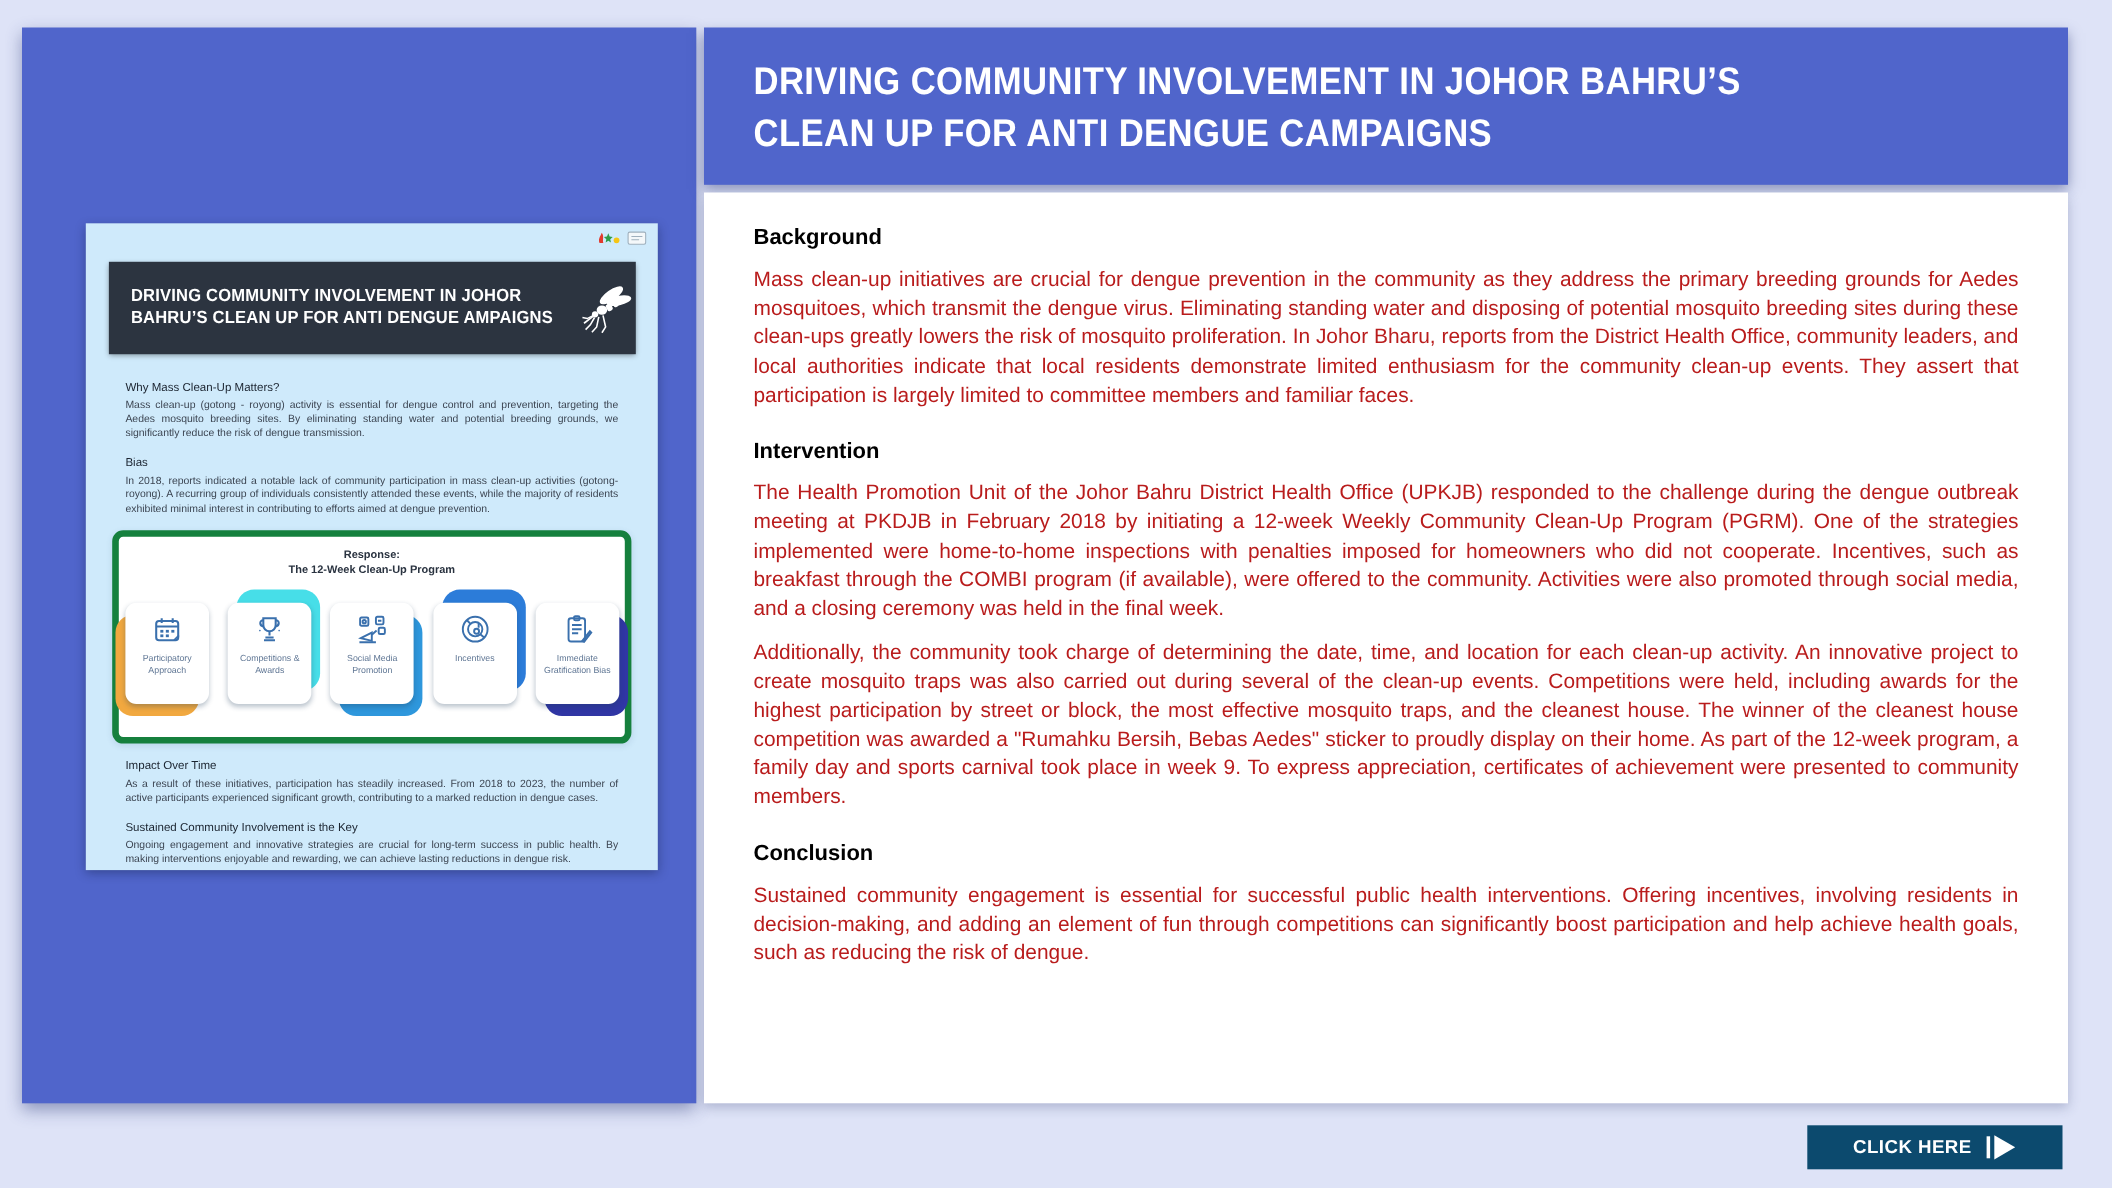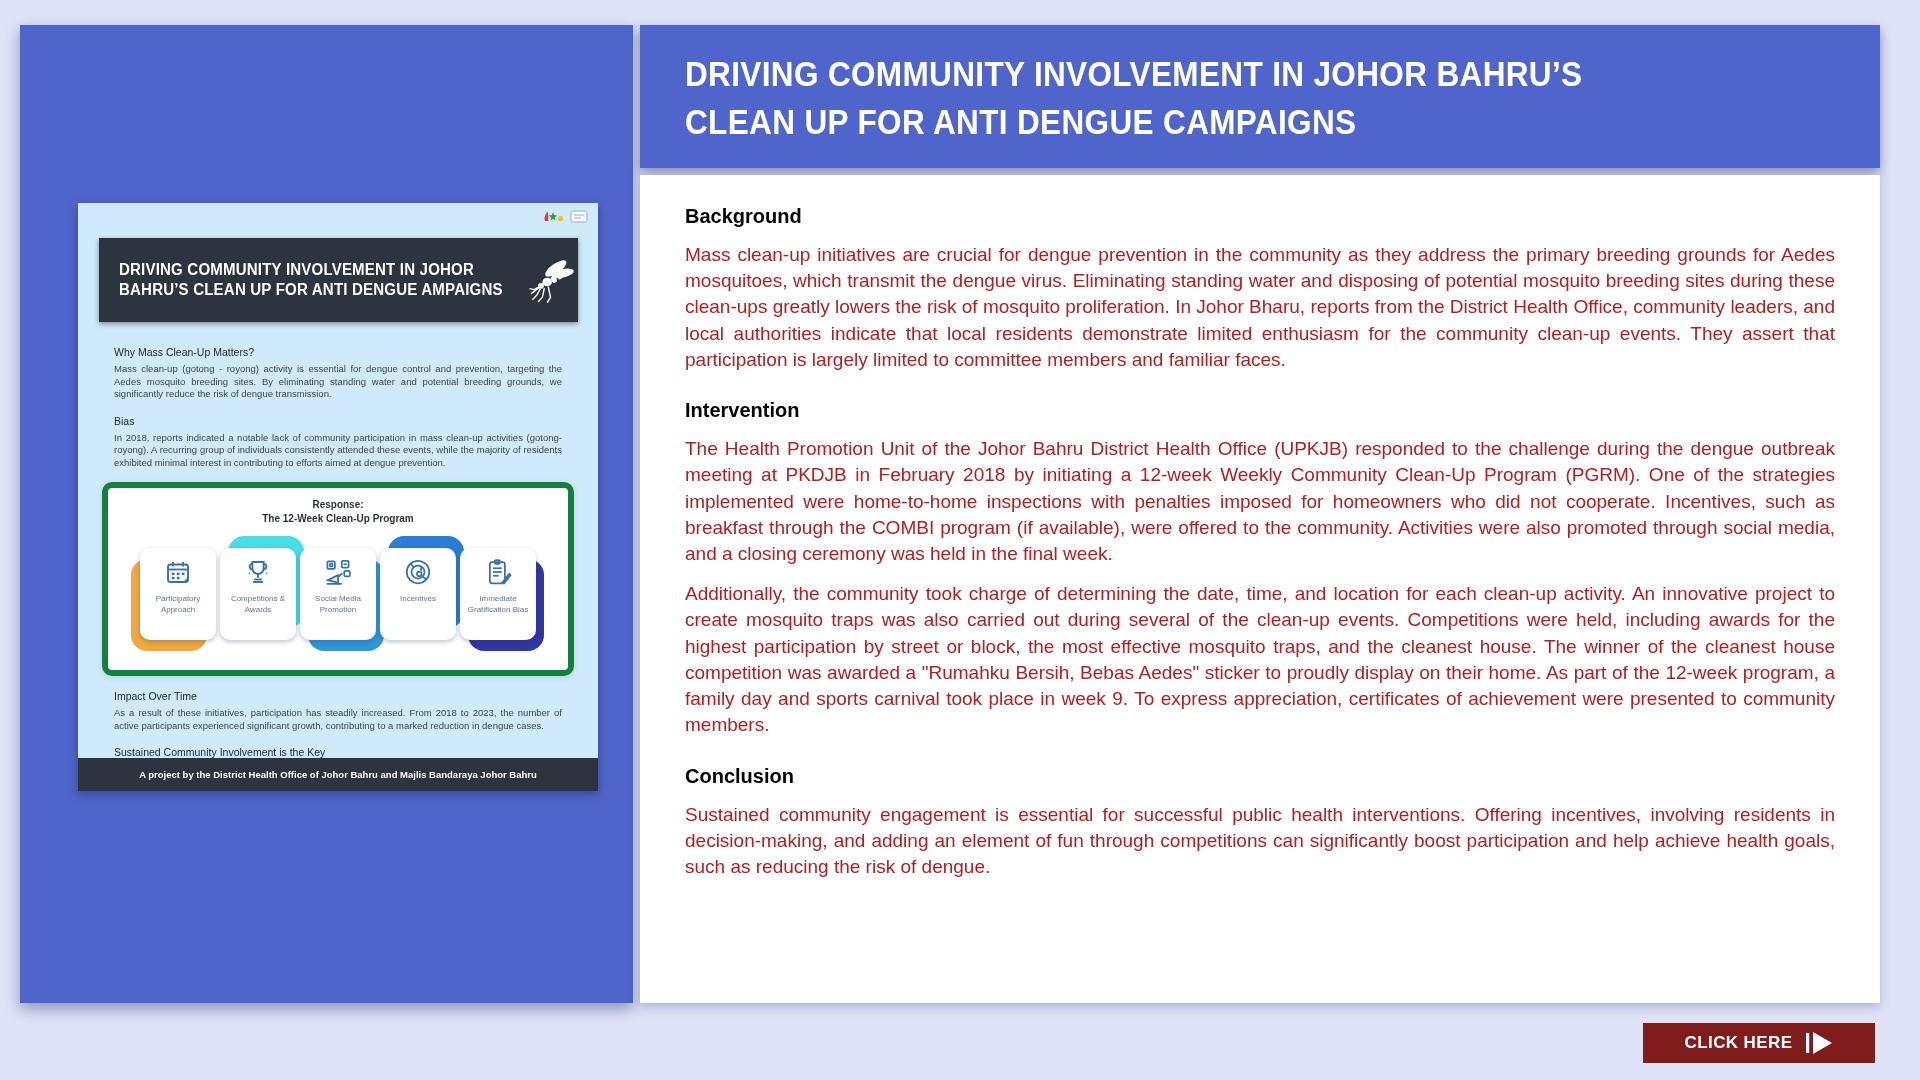--- a/index.html
+++ b/index.html
@@ -17,21 +17,21 @@
   .poster-title{color:#fff;font-weight:bold;font-size:16px;line-height:20px;
     letter-spacing:.2px;transform:scaleX(.94);transform-origin:left center;white-space:nowrap;}
   .poster-header .mosq{margin-left:auto;flex:0 0 auto;}
   .poster-body{padding:0 36px;}
   .p-h{font-size:10.5px;font-weight:normal;color:#1b2430;margin:24px 0 0;}
   .p-h.tight{margin-top:14px;}
   .p-t{font-size:9.5px;line-height:1.32;color:#3c4552;text-align:justify;margin:5px 0 0;}
   .response-card{margin:13px 24px 0;background:#ffffff;border:6px solid #15803d;border-radius:10px;
     padding:10px 6px 16px;box-shadow:0 2px 6px rgba(40,70,110,.12);}
   .resp-title{font-size:10px;font-weight:bold;color:#2a3340;text-align:center;line-height:1.4;}
-  .steps{margin-top:16px;display:flex;justify-content:center;gap:4px;height:112px;}
+  .steps{margin-top:16px;display:flex;justify-content:center;gap:18px;height:112px;}
   .step{position:relative;width:76px;height:104px;}
   .step-back{position:absolute;left:0;top:6px;width:76px;height:92px;border-radius:16px;}
   .step:nth-child(1) .step-back{transform:translate(-9px,11px);}
   .step:nth-child(2) .step-back,.step:nth-child(4) .step-back{transform:translate(8px,-12px);}
   .step:nth-child(3) .step-back,.step:nth-child(5) .step-back{transform:translate(8px,11px);}
   .step-card{position:absolute;left:0;top:6px;width:76px;height:92px;background:#fff;border-radius:10px;
     box-shadow:0 2px 5px rgba(30,60,90,.3);display:flex;flex-direction:column;align-items:center;padding-top:9px;box-sizing:border-box;}
   .step-label{margin-top:7px;font-size:8px;line-height:1.3;color:#5f7694;text-align:center;padding:0 4px;}
   .poster-footer{position:absolute;bottom:0;left:0;width:100%;height:33px;background:#2c3440;
     display:flex;align-items:center;justify-content:center;}
@@ -42,21 +42,21 @@
     box-shadow:0 5px 11px rgba(43,56,120,.5);padding:25px 30px 0 45px;box-sizing:border-box;}
   .main-title-line{color:#fff;font-weight:bold;font-size:35px;line-height:48px;letter-spacing:.4px;
     transform:scaleX(.9);transform-origin:left center;white-space:nowrap;}
   .main-card{position:absolute;left:640px;top:175px;width:1240px;height:828px;background:#ffffff;
     box-shadow:0 4px 10px rgba(60,70,120,.30);padding:30px 45px;box-sizing:border-box;overflow:hidden;}
   .m-h{font-size:20px;font-weight:bold;color:#000;margin:26px 0 0;}
   .m-h.first{margin-top:0;}
   .m-p{font-size:19px;line-height:1.38;color:#b91c1c;text-align:justify;margin:14px 0 0;}
 
   
-  .cta-button{position:absolute;right:45px;bottom:17px;width:232px;height:40px;background:#7f1d1d;
+  .cta-button{position:absolute;right:45px;bottom:17px;width:232px;height:40px;background:#0c4a6e;
     display:flex;align-items:center;justify-content:center;gap:13px;cursor:pointer;border:none;}
   .cta-button span{color:#fff;font-size:17px;font-weight:bold;letter-spacing:.4px;}
 
   .icon{display:inline-flex;align-items:center;justify-content:center;}
 </style>
 </head>
 <body>
 
 <div class="screen">
 
@@ -216,23 +216,20 @@
         </div>
       </div>
 
       <div class="poster-body">
         <div class="p-h tight">Impact Over Time</div>
         <p class="p-t">As a result of these initiatives, participation has steadily increased. From 2018 to 2023, the number of active participants experienced significant growth, contributing to a marked reduction in dengue cases.</p>
         <div class="p-h tight">Sustained Community Involvement is the Key</div>
         <p class="p-t">Ongoing engagement and innovative strategies are crucial for long-term success in public health. By making interventions enjoyable and rewarding, we can achieve lasting reductions in dengue risk.</p>
       </div>
 
-      <div class="poster-footer">
-        <span>A project by the District Health Office of Johor Bahru and Majlis Bandaraya Johor Bahru</span>
-      </div>
 
     </div>
   </div>
 
   <div class="main-header">
     <div class="main-title-line">DRIVING COMMUNITY INVOLVEMENT IN JOHOR BAHRU’S</div>
     <div class="main-title-line">CLEAN UP FOR ANTI DENGUE CAMPAIGNS</div>
   </div>
 
   <div class="main-card">

